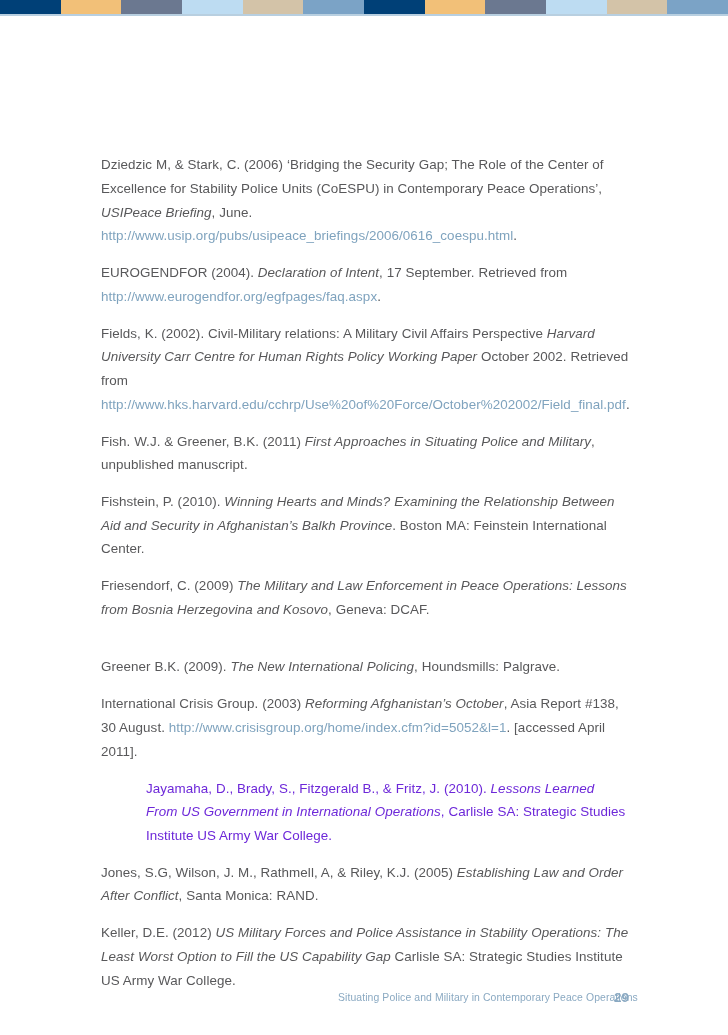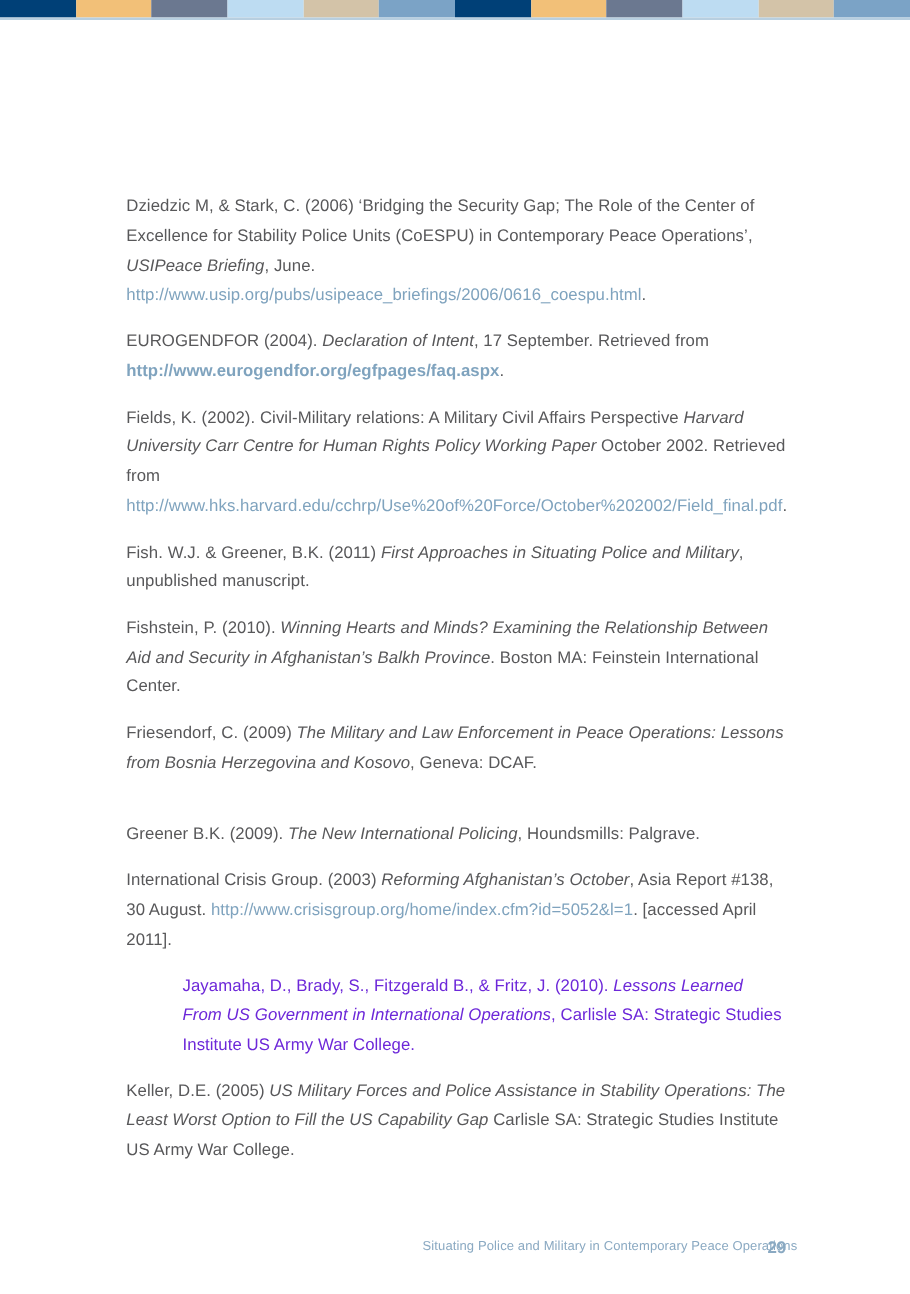--- a/index.html
+++ b/index.html
@@ -111,29 +111,30 @@
       <div class="swatch" style="background: rgb(242, 192, 120); width: 60.6667px;"></div>
       <div class="swatch" style="background: rgb(107, 120, 144); width: 60.6667px;"></div>
       <div class="swatch" style="background: rgb(189, 220, 242); width: 60.6667px;"></div>
       <div class="swatch" style="background: rgb(211, 195, 168); width: 60.6667px;"></div>
       <div class="swatch" style="background: rgb(123, 163, 198); width: 60.6667px;"></div>
     </div>
   <div id="top-bar-rule" style="background: rgb(184, 207, 224);"></div>
 
   <div id="reference-list">
       <p class="reference-entry" style="color: rgb(88, 88, 90);"><span>Dziedzic M, &amp; Stark, C. (2006) ‘Bridging the Security Gap; The Role of the Center of Excellence for Stability Police Units (CoESPU) in Contemporary Peace Operations’, </span><span class="it">USIPeace Briefing</span><span>, June. </span><span class="url" style="color: rgb(127, 163, 190);">http://www.usip.org/pubs/usipeace_briefings/2006/0616_coespu.html</span><span>.</span></p>
-      <p class="reference-entry" style="color: rgb(88, 88, 90);"><span>EUROGENDFOR (2004). </span><span class="it">Declaration of Intent</span><span>, 17 September. Retrieved from </span><span class="url" style="color: rgb(127, 163, 190); font-weight: bold;">http://www.eurogendfor.org/egfpages/faq.aspx</span><span>.</span></p>
+      <p class="reference-entry" style="color: rgb(88, 88, 90);"><span>EUROGENDFOR (2004). </span><span class="it">Declaration of Intent</span><span>, 17 September. Retrieved from </span><span class="url" style="color: rgb(127, 163, 190);">http://www.eurogendfor.org/egfpages/faq.aspx</span><span>.</span></p>
       <p class="reference-entry" style="color: rgb(88, 88, 90);"><span>Fields, K. (2002). Civil-Military relations: A Military Civil Affairs Perspective </span><span class="it">Harvard University Carr Centre for Human Rights Policy Working Paper</span><span> October 2002. Retrieved from </span><span class="url" style="color: rgb(127, 163, 190);">http://www.hks.harvard.edu/cchrp/Use%20of%20Force/October%202002/Field_final.pdf</span><span>.</span></p>
       <p class="reference-entry" style="color: rgb(88, 88, 90);"><span>Fish. W.J. &amp; Greener, B.K. (2011) </span><span class="it">First Approaches in Situating Police and Military</span><span>, unpublished manuscript.</span></p>
       <p class="reference-entry" style="color: rgb(88, 88, 90);"><span>Fishstein, P. (2010). </span><span class="it">Winning Hearts and Minds? Examining the Relationship Between Aid and Security in Afghanistan’s Balkh Province</span><span>. Boston MA: Feinstein International Center.</span></p>
       <p class="reference-entry" style="color: rgb(88, 88, 90);"><span>Friesendorf, C. (2009) </span><span class="it">The Military and Law Enforcement in Peace Operations: Lessons from Bosnia Herzegovina and Kosovo</span><span>, Geneva: DCAF.</span></p>
       <p class="reference-entry" style="color: rgb(88, 88, 90); margin-top: 34px;"><span>Greener B.K. (2009). </span><span class="it">The New International Policing</span><span>, Houndsmills: Palgrave.</span></p>
       <p class="reference-entry" style="color: rgb(88, 88, 90);"><span>International Crisis Group. (2003) </span><span class="it">Reforming Afghanistan’s October</span><span>, Asia Report #138, 30 August. </span><span class="url" style="color: rgb(127, 163, 190);">http://www.crisisgroup.org/home/index.cfm?id=5052&amp;l=1</span><span>. [accessed April 2011].</span></p>
       <p class="reference-entry" style="color: #6d28d9; margin-left: 45px;"><span>Jayamaha, D., Brady, S., Fitzgerald B., &amp; Fritz, J. (2010). </span><span class="it">Lessons Learned From US Government in International Operations</span><span>, Carlisle SA: Strategic Studies Institute US Army War College.</span></p>
-      <p class="reference-entry" style="color: rgb(88, 88, 90);"><span>Keller, D.E. (2005) </span><span class="it">US Military Forces and Police Assistance in Stability Operations: The Least Worst Option to Fill the US Capability Gap</span><span> Carlisle SA: Strategic Studies Institute US Army War College.</span></p>
+      <p class="reference-entry" style="color: rgb(88, 88, 90);"><span>Jones, S.G, Wilson, J. M., Rathmell, A, &amp; Riley, K.J. (2005) </span><span class="it">Establishing Law and Order After Conflict</span><span>, Santa Monica: RAND.</span></p>
+      <p class="reference-entry" style="color: rgb(88, 88, 90);"><span>Keller, D.E. (2012) </span><span class="it">US Military Forces and Police Assistance in Stability Operations: The Least Worst Option to Fill the US Capability Gap</span><span> Carlisle SA: Strategic Studies Institute US Army War College.</span></p>
     </div>
 
   <div id="footer">
     <div id="footer-title">Situating Police and Military in Contemporary Peace Operations</div>
     <div id="footer-page-number">29</div>
   </div>
 
 </div>
 
 </body></html>

